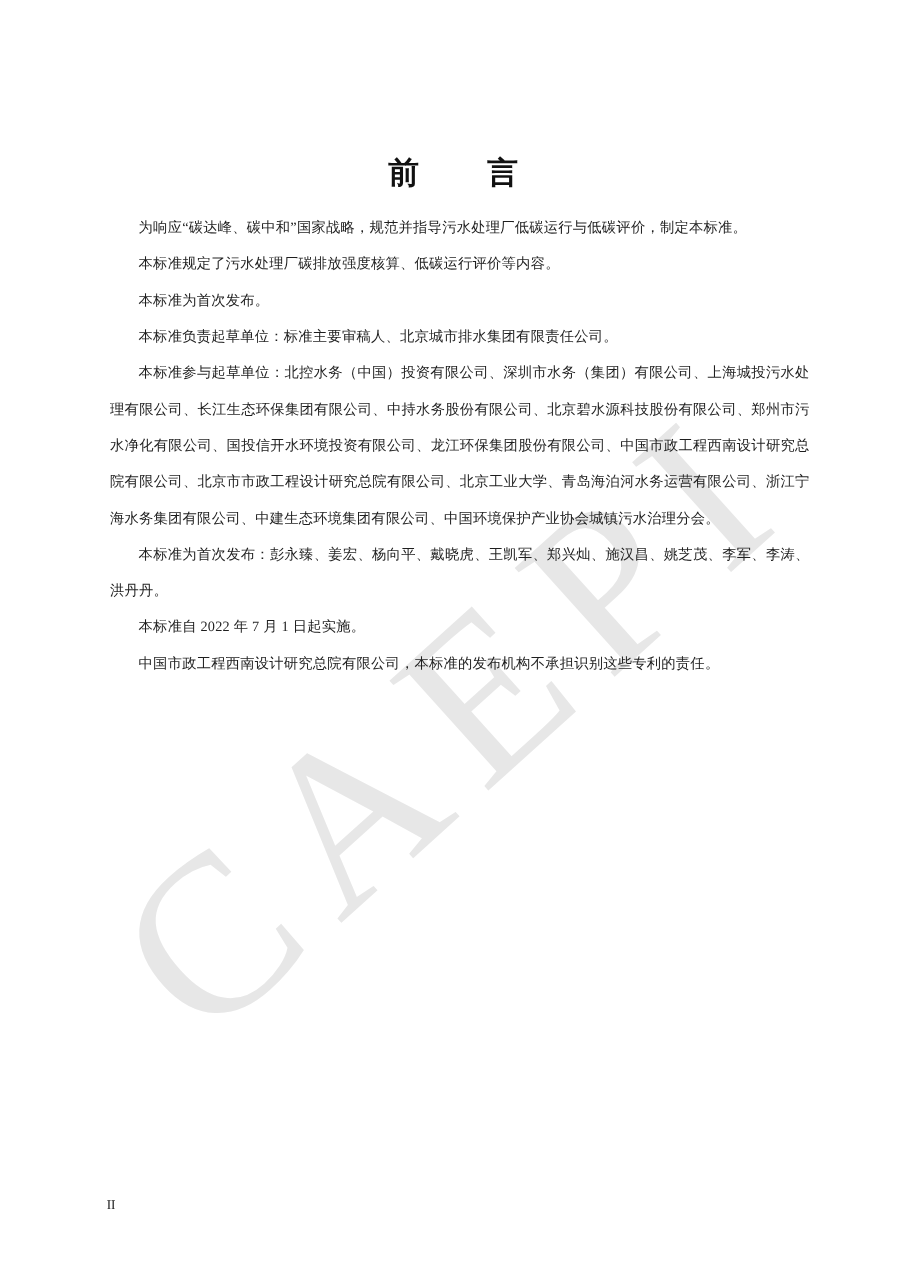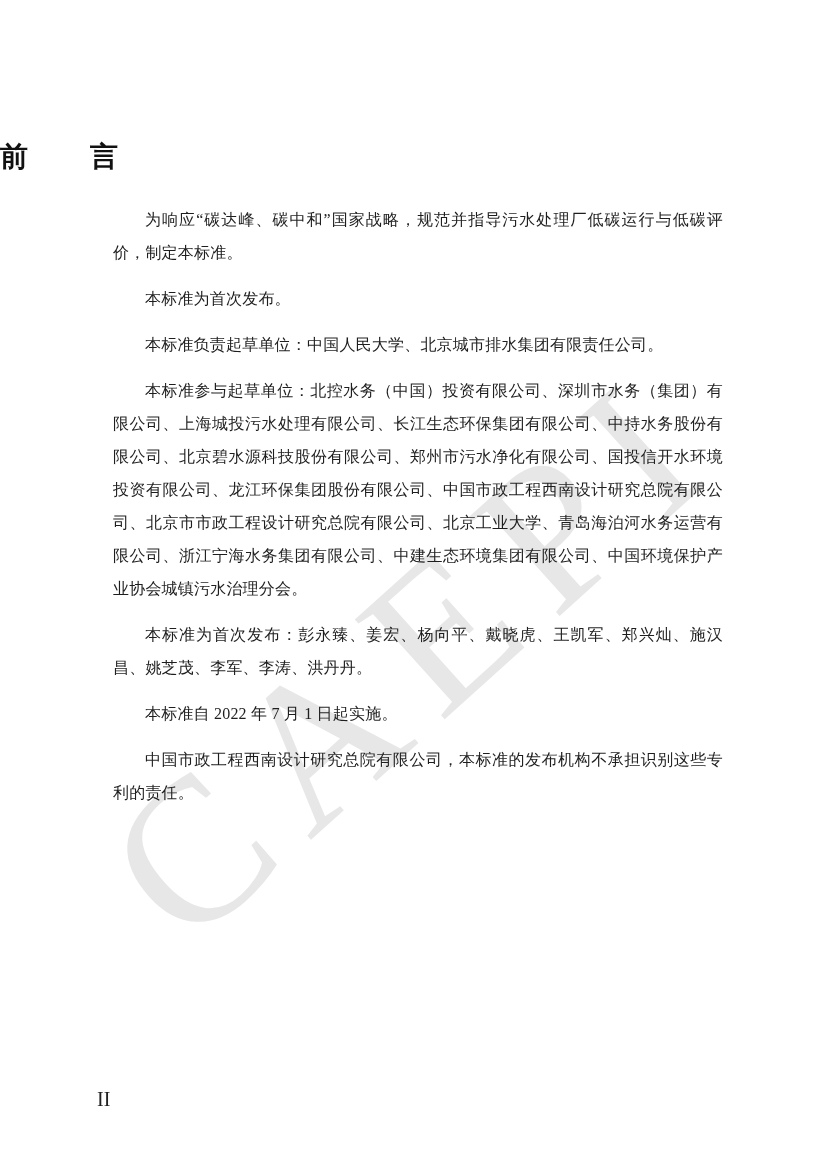--- a/index.html
+++ b/index.html
@@ -23,64 +23,66 @@
     color: #e7e7e7;
     white-space: nowrap;
     z-index: 0;
     user-select: none;
   }
   .doc-title {
     position: absolute;
     top: 138px;
     left: 0;
     right: 0;
+    text-align: center;
     font-size: 28px;
     font-weight: bold;
     color: #111;
     z-index: 1;
     letter-spacing: 2px;
   }
   .content {
     position: absolute;
     top: 190px;
     left: 100px;
     width: 636px;
     z-index: 1;
   }
   .content p {
-    margin: 13px;
+    margin: 0;
     padding: 0;
-    font-size: 16px;
+    font-size: 13px;
     line-height: 33px;
     text-align: justify;
     text-indent: 2em;
     letter-spacing: 0.2px;
   }
   .page-number {
     position: absolute;
     left: 97px;
     top: 1088px;
-    font-size: 20px;
+    font-size: 12px;
     color: #222;
     z-index: 1;
   }
 </style>
 </head>
 <body>
 
 <div class="page">
 
   <div class="watermark">CAEPI</div>
 
   <div class="doc-title">前　　言</div>
 
   <div class="content">
     <p>为响应“碳达峰、碳中和”国家战略，规范并指导污水处理厂低碳运行与低碳评价，制定本标准。</p>
+    <p>本标准规定了污水处理厂碳排放强度核算、低碳运行评价等内容。</p>
     <p>本标准为首次发布。</p>
-    <p>本标准负责起草单位：中国人民大学、北京城市排水集团有限责任公司。</p>
+    <p>本标准负责起草单位：标准主要审稿人、北京城市排水集团有限责任公司。</p>
     <p>本标准参与起草单位：北控水务（中国）投资有限公司、深圳市水务（集团）有限公司、上海城投污水处理有限公司、长江生态环保集团有限公司、中持水务股份有限公司、北京碧水源科技股份有限公司、郑州市污水净化有限公司、国投信开水环境投资有限公司、龙江环保集团股份有限公司、中国市政工程西南设计研究总院有限公司、北京市市政工程设计研究总院有限公司、北京工业大学、青岛海泊河水务运营有限公司、浙江宁海水务集团有限公司、中建生态环境集团有限公司、中国环境保护产业协会城镇污水治理分会。</p>
     <p>本标准为首次发布：彭永臻、姜宏、杨向平、戴晓虎、王凯军、郑兴灿、施汉昌、姚芝茂、李军、李涛、洪丹丹。</p>
     <p>本标准自 2022 年 7 月 1 日起实施。</p>
     <p>中国市政工程西南设计研究总院有限公司，本标准的发布机构不承担识别这些专利的责任。</p>
   </div>
 
   <div class="page-number">II</div>
 
 </div>
 

